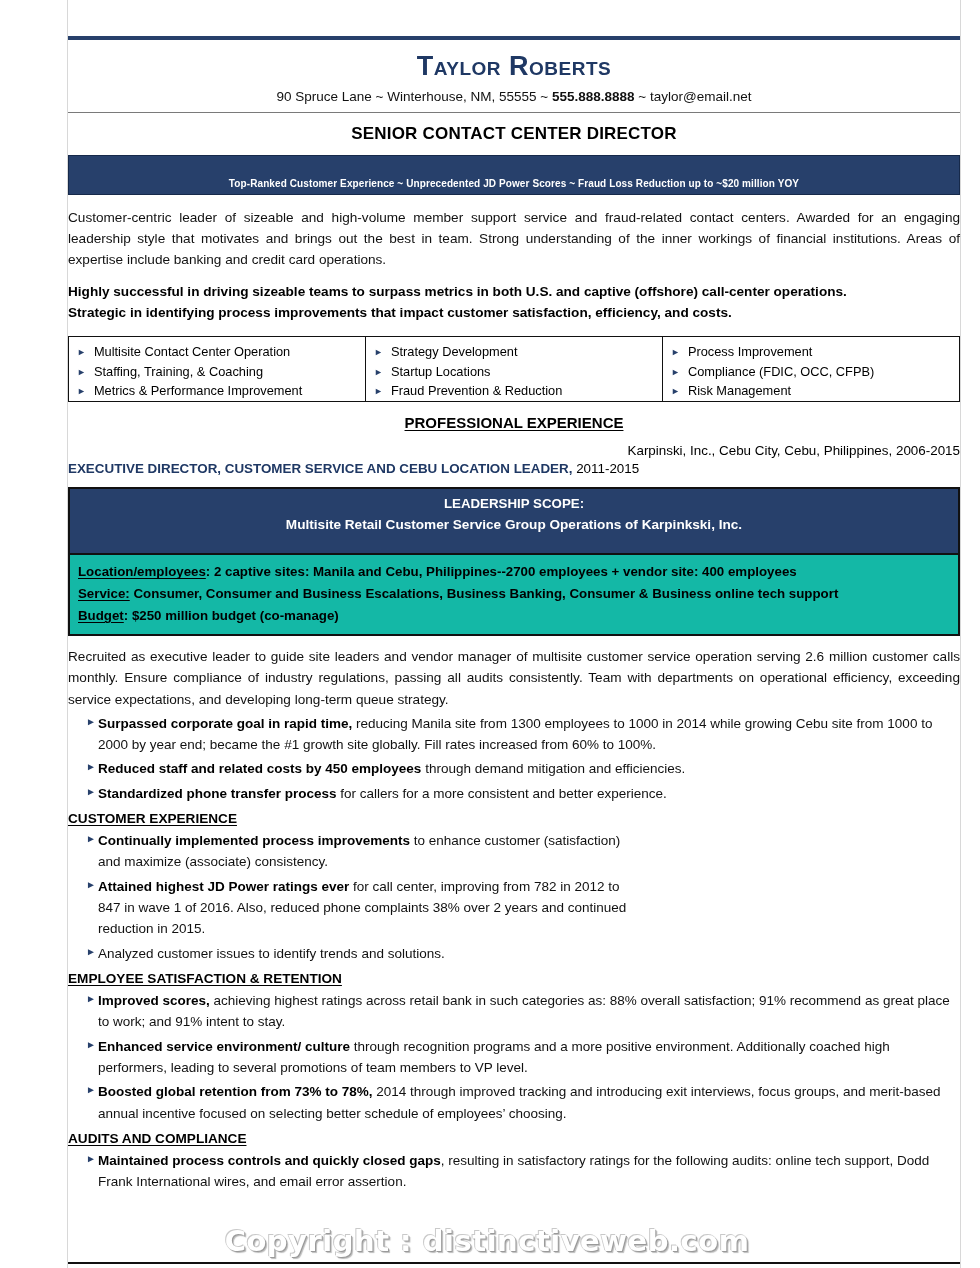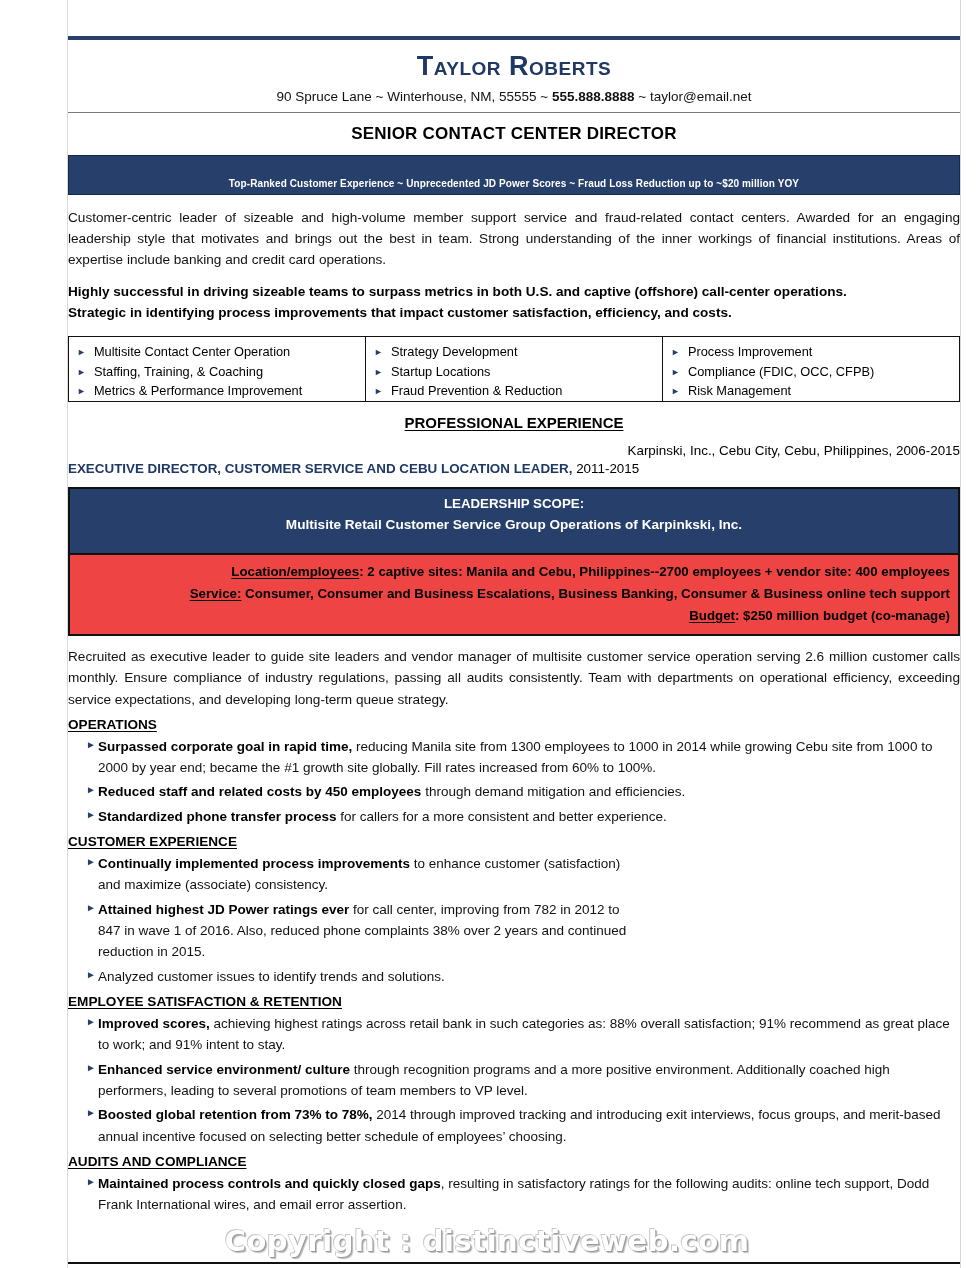--- a/index.html
+++ b/index.html
@@ -145,22 +145,22 @@
   .ls-head {
     background: #27406B;
     color: #ffffff;
     text-align: center;
     padding: 7px 6px 21px 6px;
     border-bottom: 2px solid #111;
   }
   .ls-head-1 { font-weight: bold; font-size: 13.3px; }
   .ls-head-2 { font-weight: bold; font-size: 13.6px; margin-top: 6px; }
   .ls-body {
-    background: #ef4444;
-    text-align: right;
+    background: #14b8a6;
+    text-align: left;
     padding: 6px 8px 7px 8px;
   }
   .ls-line {
     font-size: 13.3px;
     font-weight: bold;
     line-height: 1.65;
   }
   .ls-label { text-decoration: underline; text-underline-offset: 2px; }
 
   
@@ -309,21 +309,20 @@
     </div>
     <div class="ls-body">
       <div class="ls-line"><span class="ls-label">Location/employees</span><span>: 2 captive sites: Manila and Cebu, Philippines--2700 employees + vendor site: 400 employees</span></div>
       <div class="ls-line"><span class="ls-label">Service:</span><span> Consumer, Consumer and Business Escalations, Business Banking, Consumer &amp; Business online tech support</span></div>
       <div class="ls-line"><span class="ls-label">Budget</span><span>: $250 million budget (co-manage)</span></div>
     </div>
   </div>
 
   <div class="para">Recruited as executive leader to guide site leaders and vendor manager of multisite customer service operation serving 2.6 million customer calls monthly. Ensure compliance of industry regulations, passing all audits consistently. Team with departments on operational efficiency, exceeding service expectations, and developing long-term queue strategy.</div>
 
-  <div><span class="subhead">OPERATIONS</span></div>
   <div class="bullets">
     <div class="bullet">
         <span class="tri2">►</span>
         <span class="btext"><b>Surpassed corporate goal in rapid time,</b><span> reducing Manila site from 1300 employees to 1000 in 2014 while growing Cebu site from 1000 to 2000 by year end; became the #1 growth site globally. Fill rates increased from 60% to 100%.</span></span>
       </div>
     <div class="bullet">
         <span class="tri2">►</span>
         <span class="btext"><b>Reduced staff and related costs by 450 employees</b><span> through demand mitigation and efficiencies.</span></span>
       </div>
     <div class="bullet">

